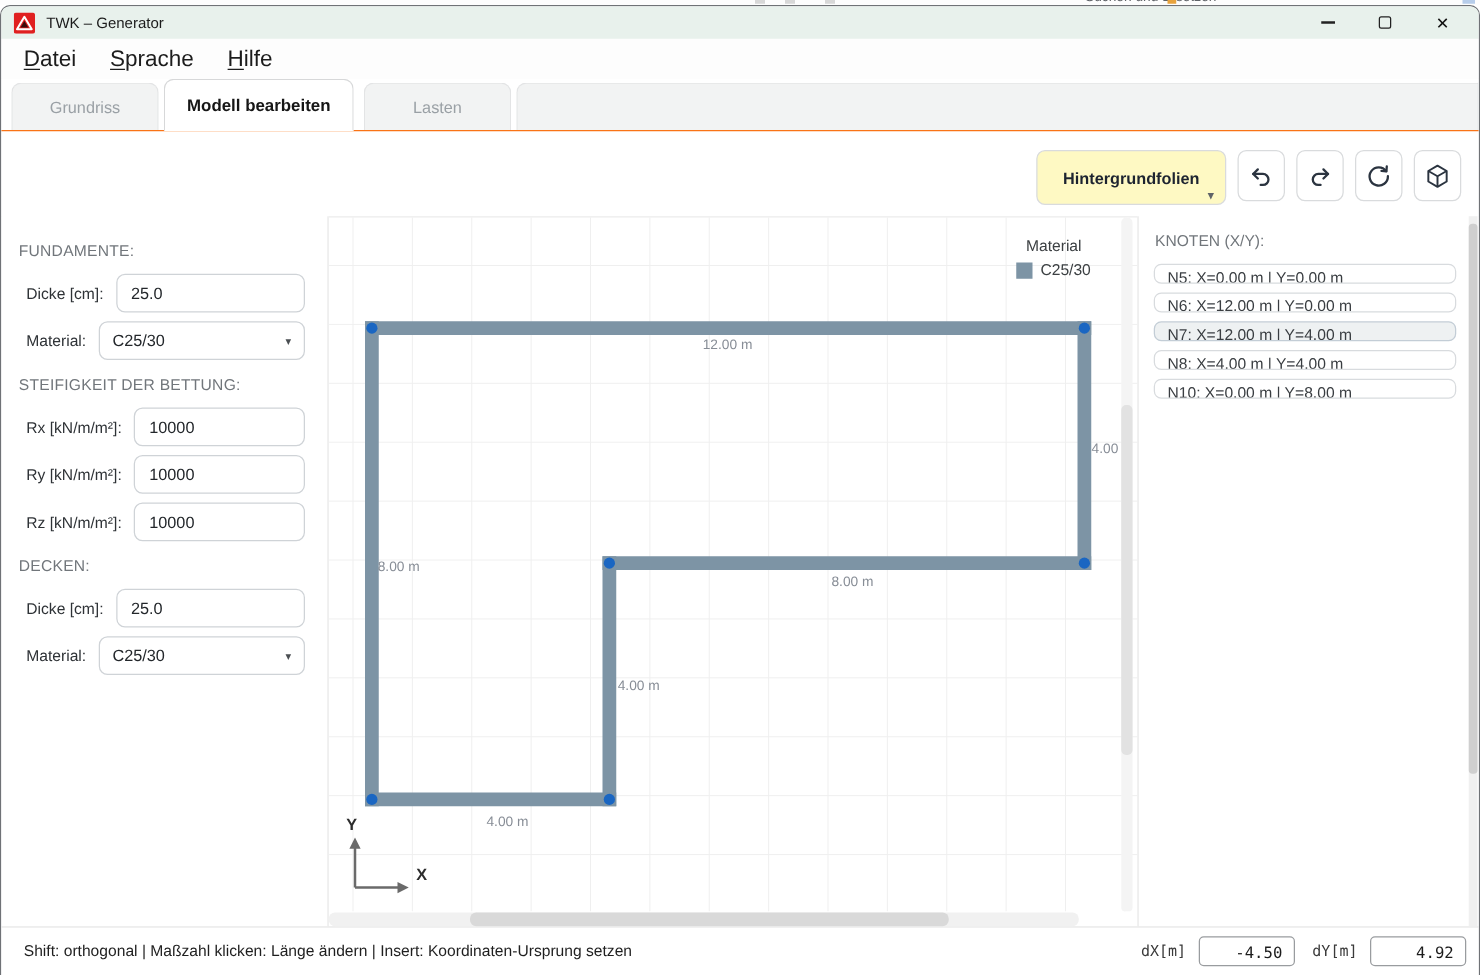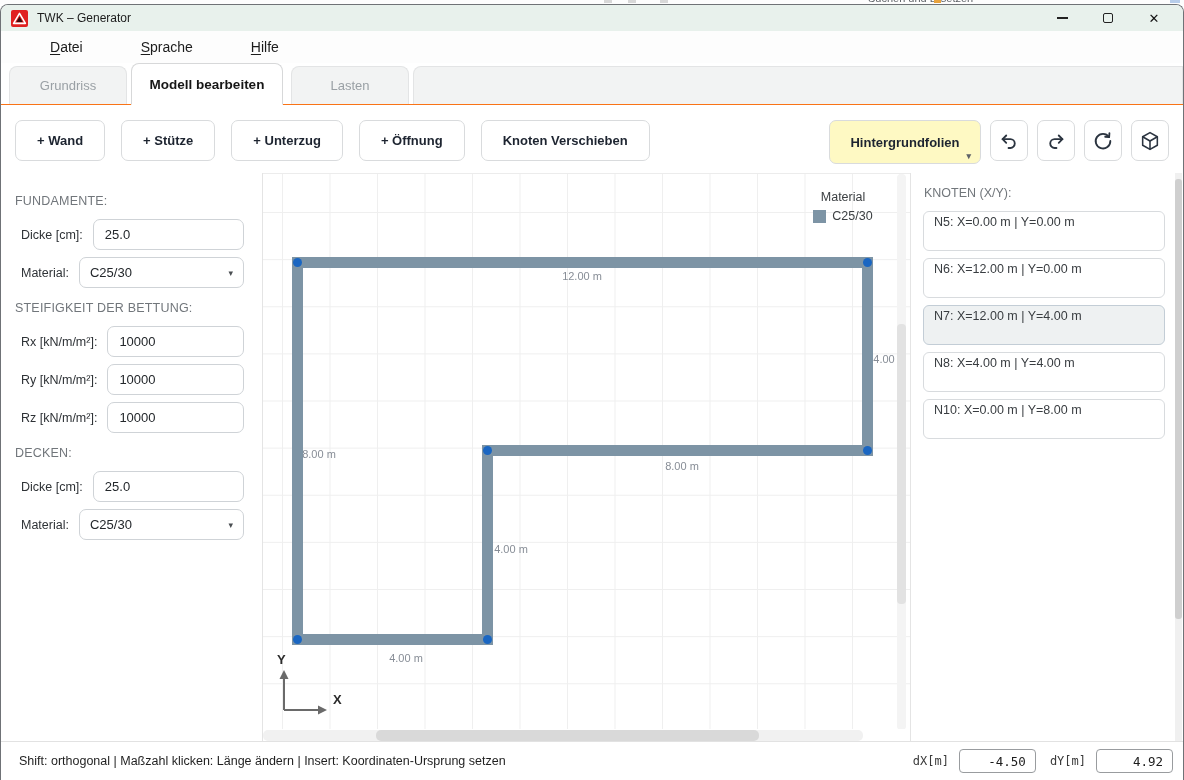--- a/index.html
+++ b/index.html
@@ -23,21 +23,21 @@
   .app-icon { width:17px; height:17px; margin-left:10px; flex:0 0 auto; }
   .win-title { margin-left:9px; font-size:12px; color:#1b1b1b; }
   .win-controls { position:absolute; right:6px; top:0; height:26px; display:flex; }
   .win-btn { width:46px; height:26px; display:flex; align-items:center; justify-content:center; cursor:default; }
   .glyph-min { width:11px; height:1.4px; background:#222; }
   .glyph-max { width:10px; height:10px; border:1.2px solid #222; border-radius:2px; }
   .glyph-close { font-size:13px; color:#111; line-height:1; }
 
   
   .menubar { height:32px; background:#fdfdfd; display:flex; align-items:center; padding-left:18px; }
-  .menu-item { font-size:14px; color:#1c1c1c; margin-right:27px; cursor:default;margin-left:31px; }
+  .menu-item { font-size:18px; color:#1c1c1c; margin-right:27px; cursor:default; }
   .menu-item .ul { text-decoration:underline; text-underline-offset:2px; }
 
   
   .tabbar { height:42px; display:flex; align-items:flex-end; padding-left:8px; position:relative; background:#fff; border-bottom:1px solid #f97316; }
   .tab { height:38px; display:flex; align-items:center; justify-content:center; font-size:13px;
          border:1px solid #e3e4e5; border-bottom:none; border-radius:8px 8px 0 0;
          background:#f2f3f3; color:#9aa0a5; cursor:default; }
   .tab.t0 { width:118px; }
   .tab.t1 { width:152px; }
   .tab.t2 { width:118px; margin-left:4px; }
@@ -92,21 +92,21 @@
   .axis .x-label { position:absolute; left:58px; top:40px; font-size:13px; font-weight:700; color:#2c2c2c; }
   .axis svg { position:absolute; left:0; top:14px; }
   .v-scroll { position:absolute; right:4px; top:0; width:9px; height:556px; background:#f4f4f4; border-radius:4px; }
   .v-thumb { position:absolute; left:0; top:150px; width:9px; height:280px; background:#e2e2e2; border-radius:4px; }
   .h-scroll { position:absolute; left:0; top:557px; height:11px; width:600px; background:#f1f1f1; border-radius:5px; }
   .h-thumb { position:absolute; left:113px; top:0; height:11px; width:383px; background:#d9d9d9; border-radius:5px; }
 
   
   .right-panel { width:272px; background:#fff; padding:8px 0 0 12px; position:relative; }
   .rp-title { font-size:12.5px; color:#71767b; margin:5px 0 11px 1px; }
-  .kn-item { width:242px; height:40px; line-height:21px; border:1px solid #d8dbde; border-radius:6px;
+  .kn-item { width:242px; height:16px; line-height:21px; border:1px solid #d8dbde; border-radius:6px;
              padding:0 10px; font-size:12.5px; color:#393d41; margin-bottom:7px; background:#fff; cursor:default; white-space:nowrap; overflow:hidden; }
   .kn-item.selected { background:#eef1f2; border-color:#c3cdd6; }
   .app-scrollbar { position:absolute; right:1px; top:0; width:7px; height:568px; background:#f0f0f0; }
   .app-scrollbar .thumb { position:absolute; left:0; top:6px; width:7px; height:440px; background:#cfcfcf; border-radius:3px; }
 
   
   .statusbar { height:39px; border-top:1px solid #e2e2e2; background:#fff; display:flex; align-items:center; padding:0 8px 0 18px; }
   .status-hint { flex:1; font-size:12.5px; color:#1f1f1f; }
   .coord-label { font-family:"DejaVu Sans Mono", monospace; font-size:12px; color:#3a3a3a; margin-right:10px; }
   .coord-input { width:77px; height:24px; border:1px solid #999c9f; border-radius:4px; text-align:right;
@@ -154,27 +154,20 @@
     </div>
 
   <div class="tabbar">
     <div class="tab t0">Grundriss</div>
     <div class="tab t1 active">Modell bearbeiten</div>
     <div class="tab t2">Lasten</div>
     <div class="tab-filler"></div>
   </div>
 
   <div class="toolbar">
-    <div class="tb-left">
-        <button class="tb-btn">+ Wand</button>
-        <button class="tb-btn">+ Stütze</button>
-        <button class="tb-btn">+ Unterzug</button>
-        <button class="tb-btn">+ Öffnung</button>
-        <button class="tb-btn">Knoten Verschieben</button>
-      </div>
     <div class="tb-right">
       <button class="tb-bg-btn">
         <span>Hintergrundfolien</span>
         <span class="caret">▾</span>
       </button>
       <button class="icon-btn">
         <svg width="22" height="22" viewBox="0 0 24 24" fill="none" stroke="#2b3440" stroke-width="2" stroke-linecap="round" stroke-linejoin="round">
           <path d="M9 6 L5 10 L9 14"></path>
             <path d="M5 10 H13.5 A4.8 4.8 0 0 1 13.5 19.6 H11.5"></path>
         </svg>

